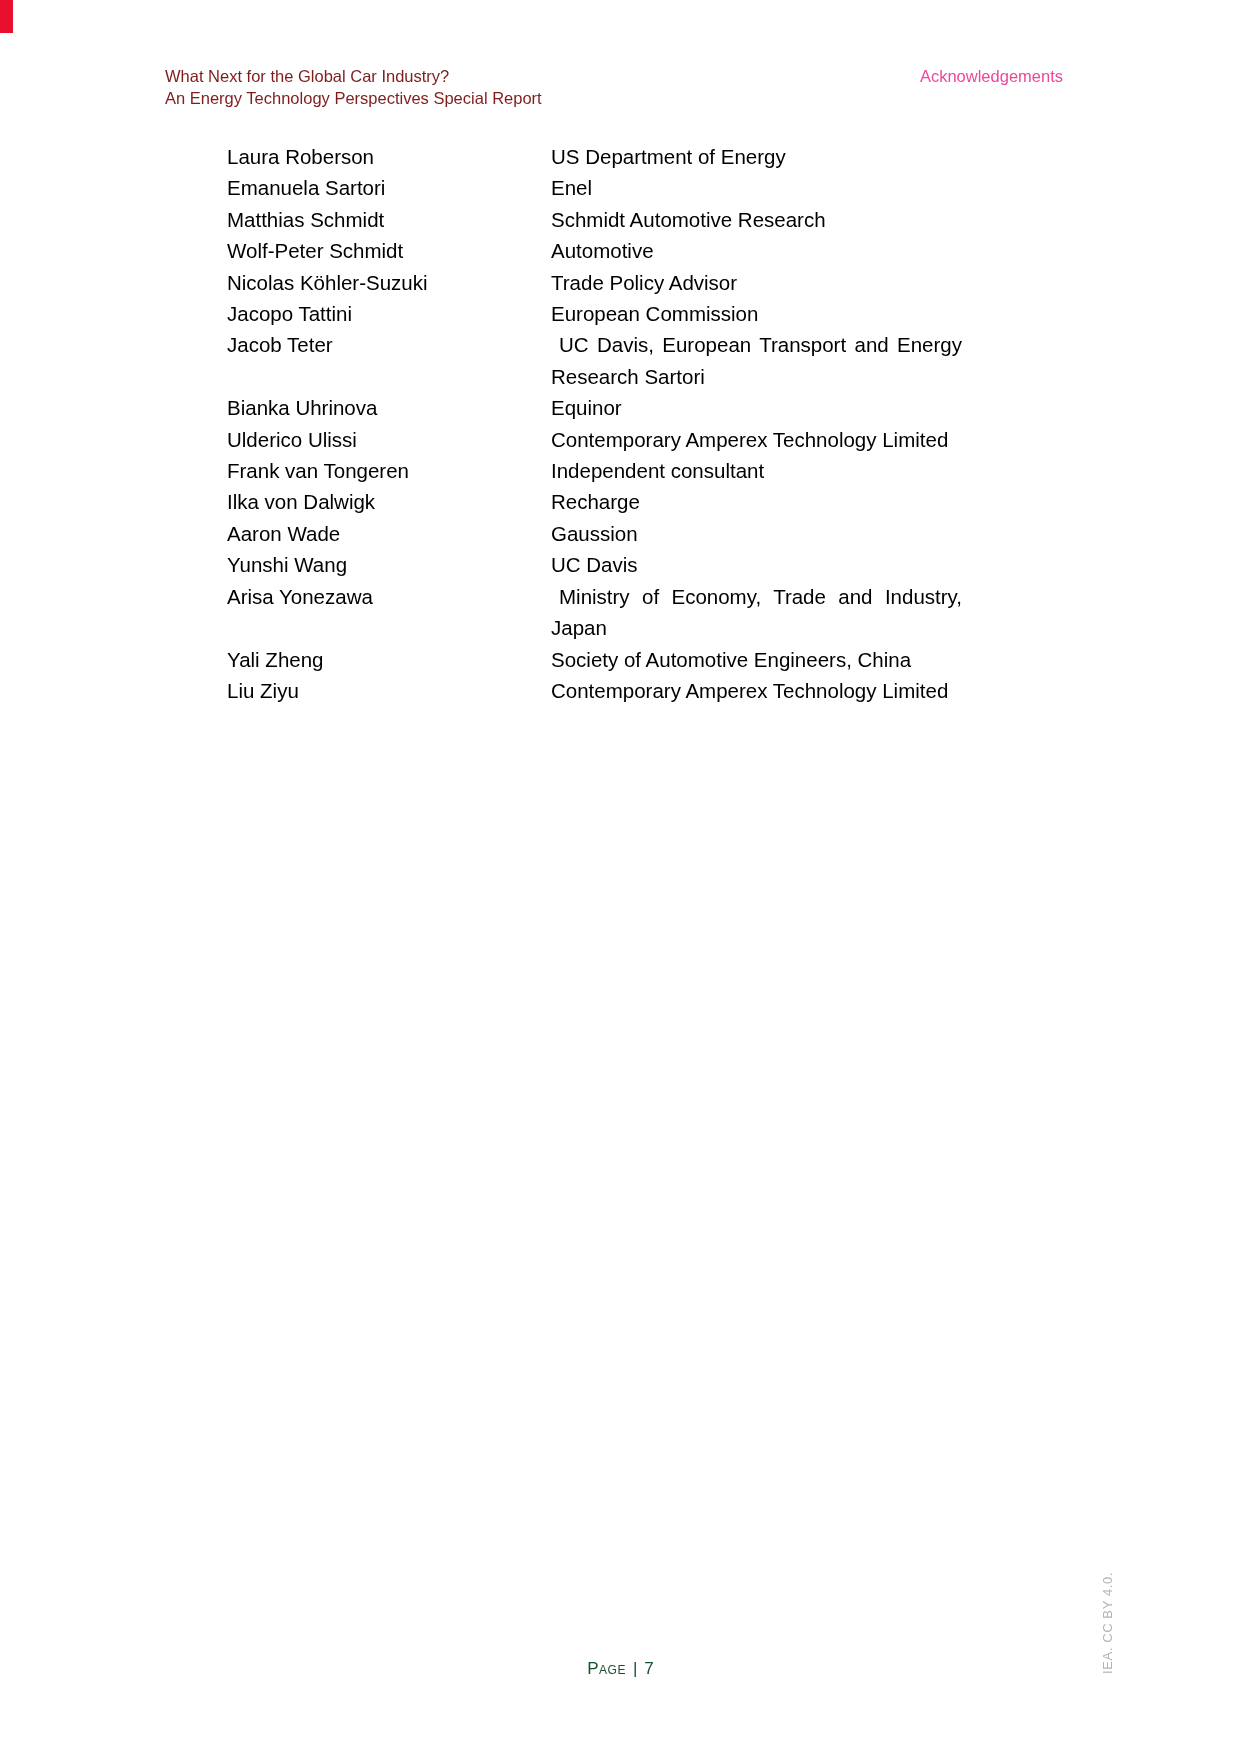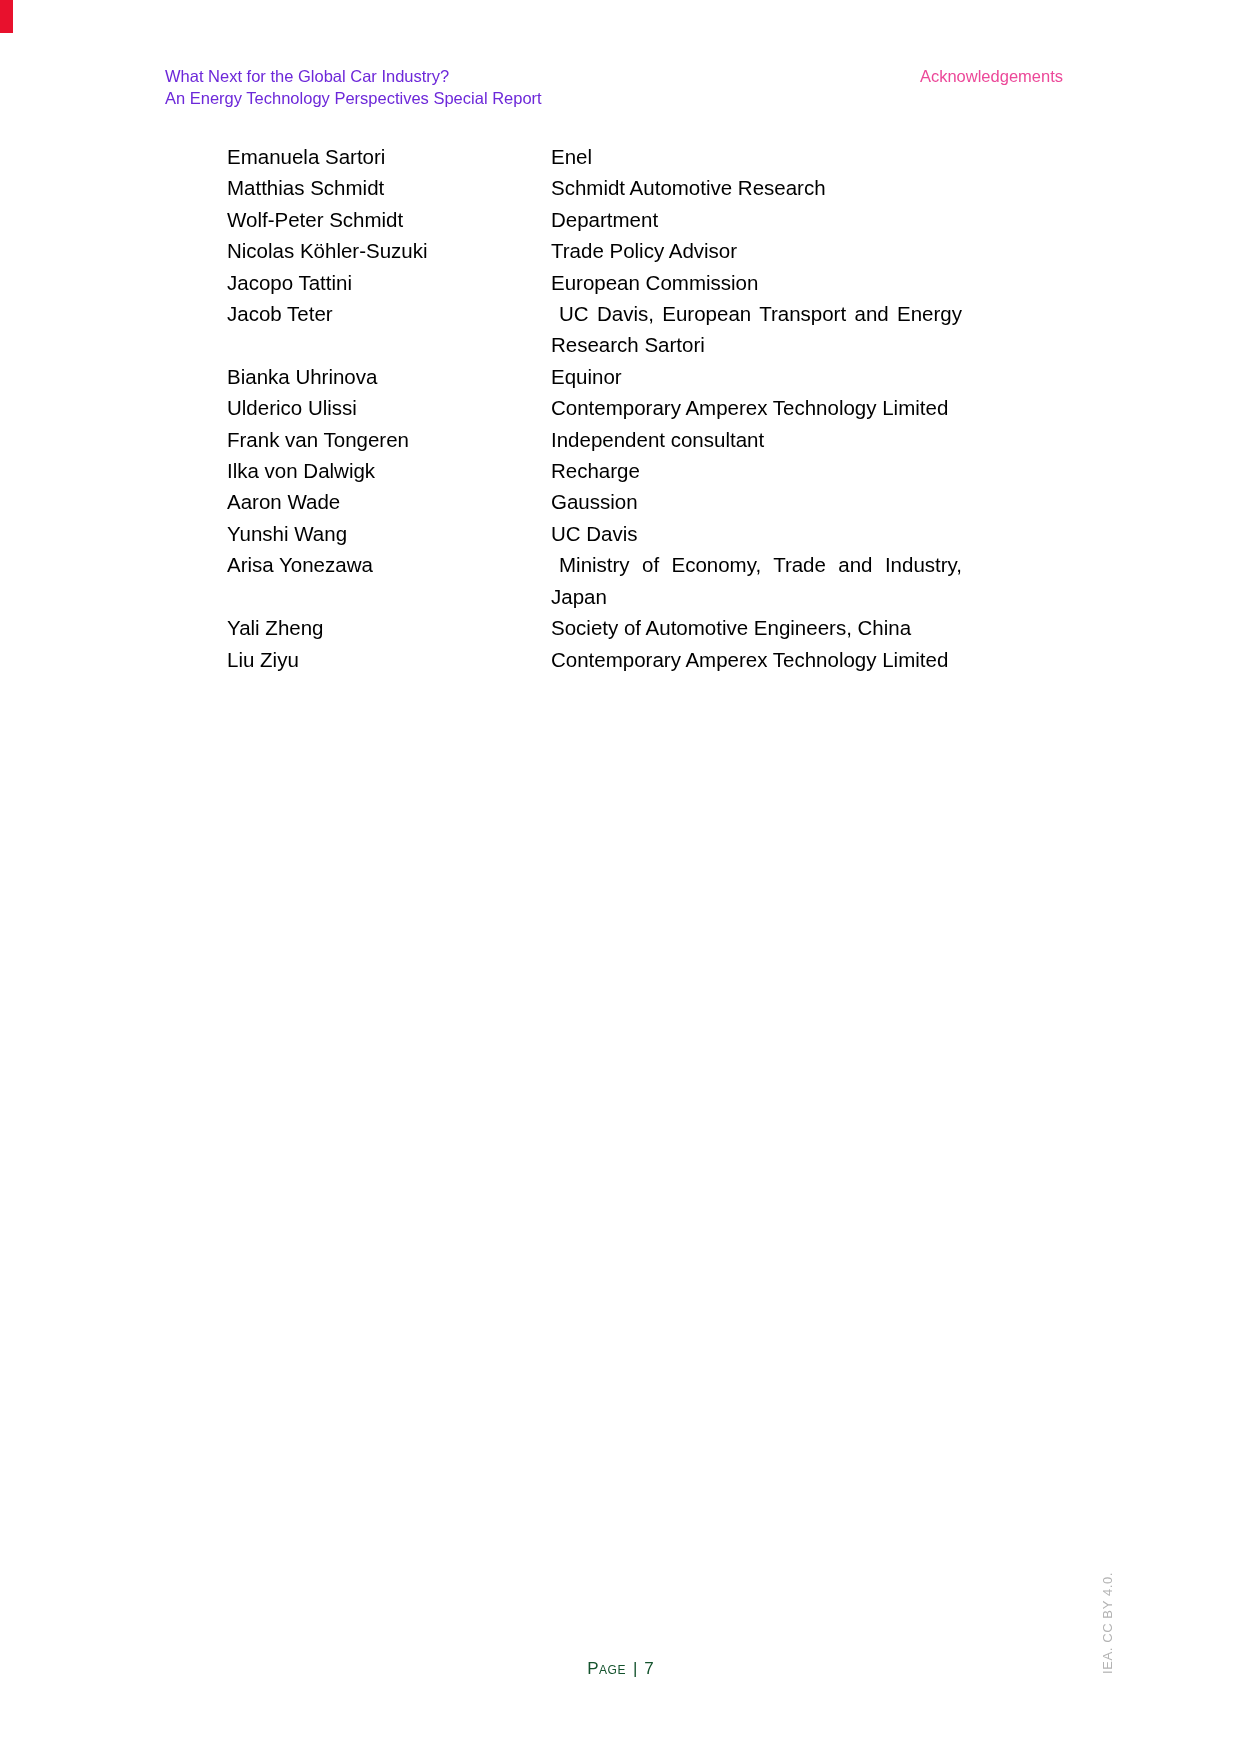--- a/index.html
+++ b/index.html
@@ -22,21 +22,21 @@
     width: 13px;
     height: 33px;
     background: #e8112d;
   }
   .header-left {
     position: absolute;
     left: 165px;
     top: 66px;
     font-size: 16.5px;
     line-height: 21.5px;
-    color: #6d28d9;
+    color: #7f1d1d;
   }
   .header-right {
     position: absolute;
     top: 66px;
     right: 178px;
     font-size: 16.5px;
     line-height: 21.5px;
     color: #ec4899;
     text-align: right;
   }
@@ -113,35 +113,41 @@
 
   <div class="header-left">
     <div>What Next for the Global Car Industry?</div>
     <div>An Energy Technology Perspectives Special Report</div>
   </div>
 
   <div class="header-right">Acknowledgements</div>
 
   <div class="people-list" id="people-list">
       <div class="person-row">
+        <div class="person-name">Laura Roberson</div>
+        <div class="person-org">
+          <div class="org-line">US Department of Energy</div>
+        </div>
+      </div>
+      <div class="person-row">
         <div class="person-name">Emanuela Sartori</div>
         <div class="person-org">
           <div class="org-line">Enel</div>
         </div>
       </div>
       <div class="person-row">
         <div class="person-name">Matthias Schmidt</div>
         <div class="person-org">
           <div class="org-line">Schmidt Automotive Research</div>
         </div>
       </div>
       <div class="person-row">
         <div class="person-name">Wolf-Peter Schmidt</div>
         <div class="person-org">
-          <div class="org-line">Department</div>
+          <div class="org-line">Automotive</div>
         </div>
       </div>
       <div class="person-row">
         <div class="person-name">Nicolas Köhler-Suzuki</div>
         <div class="person-org">
           <div class="org-line">Trade Policy Advisor</div>
         </div>
       </div>
       <div class="person-row">
         <div class="person-name">Jacopo Tattini</div>

